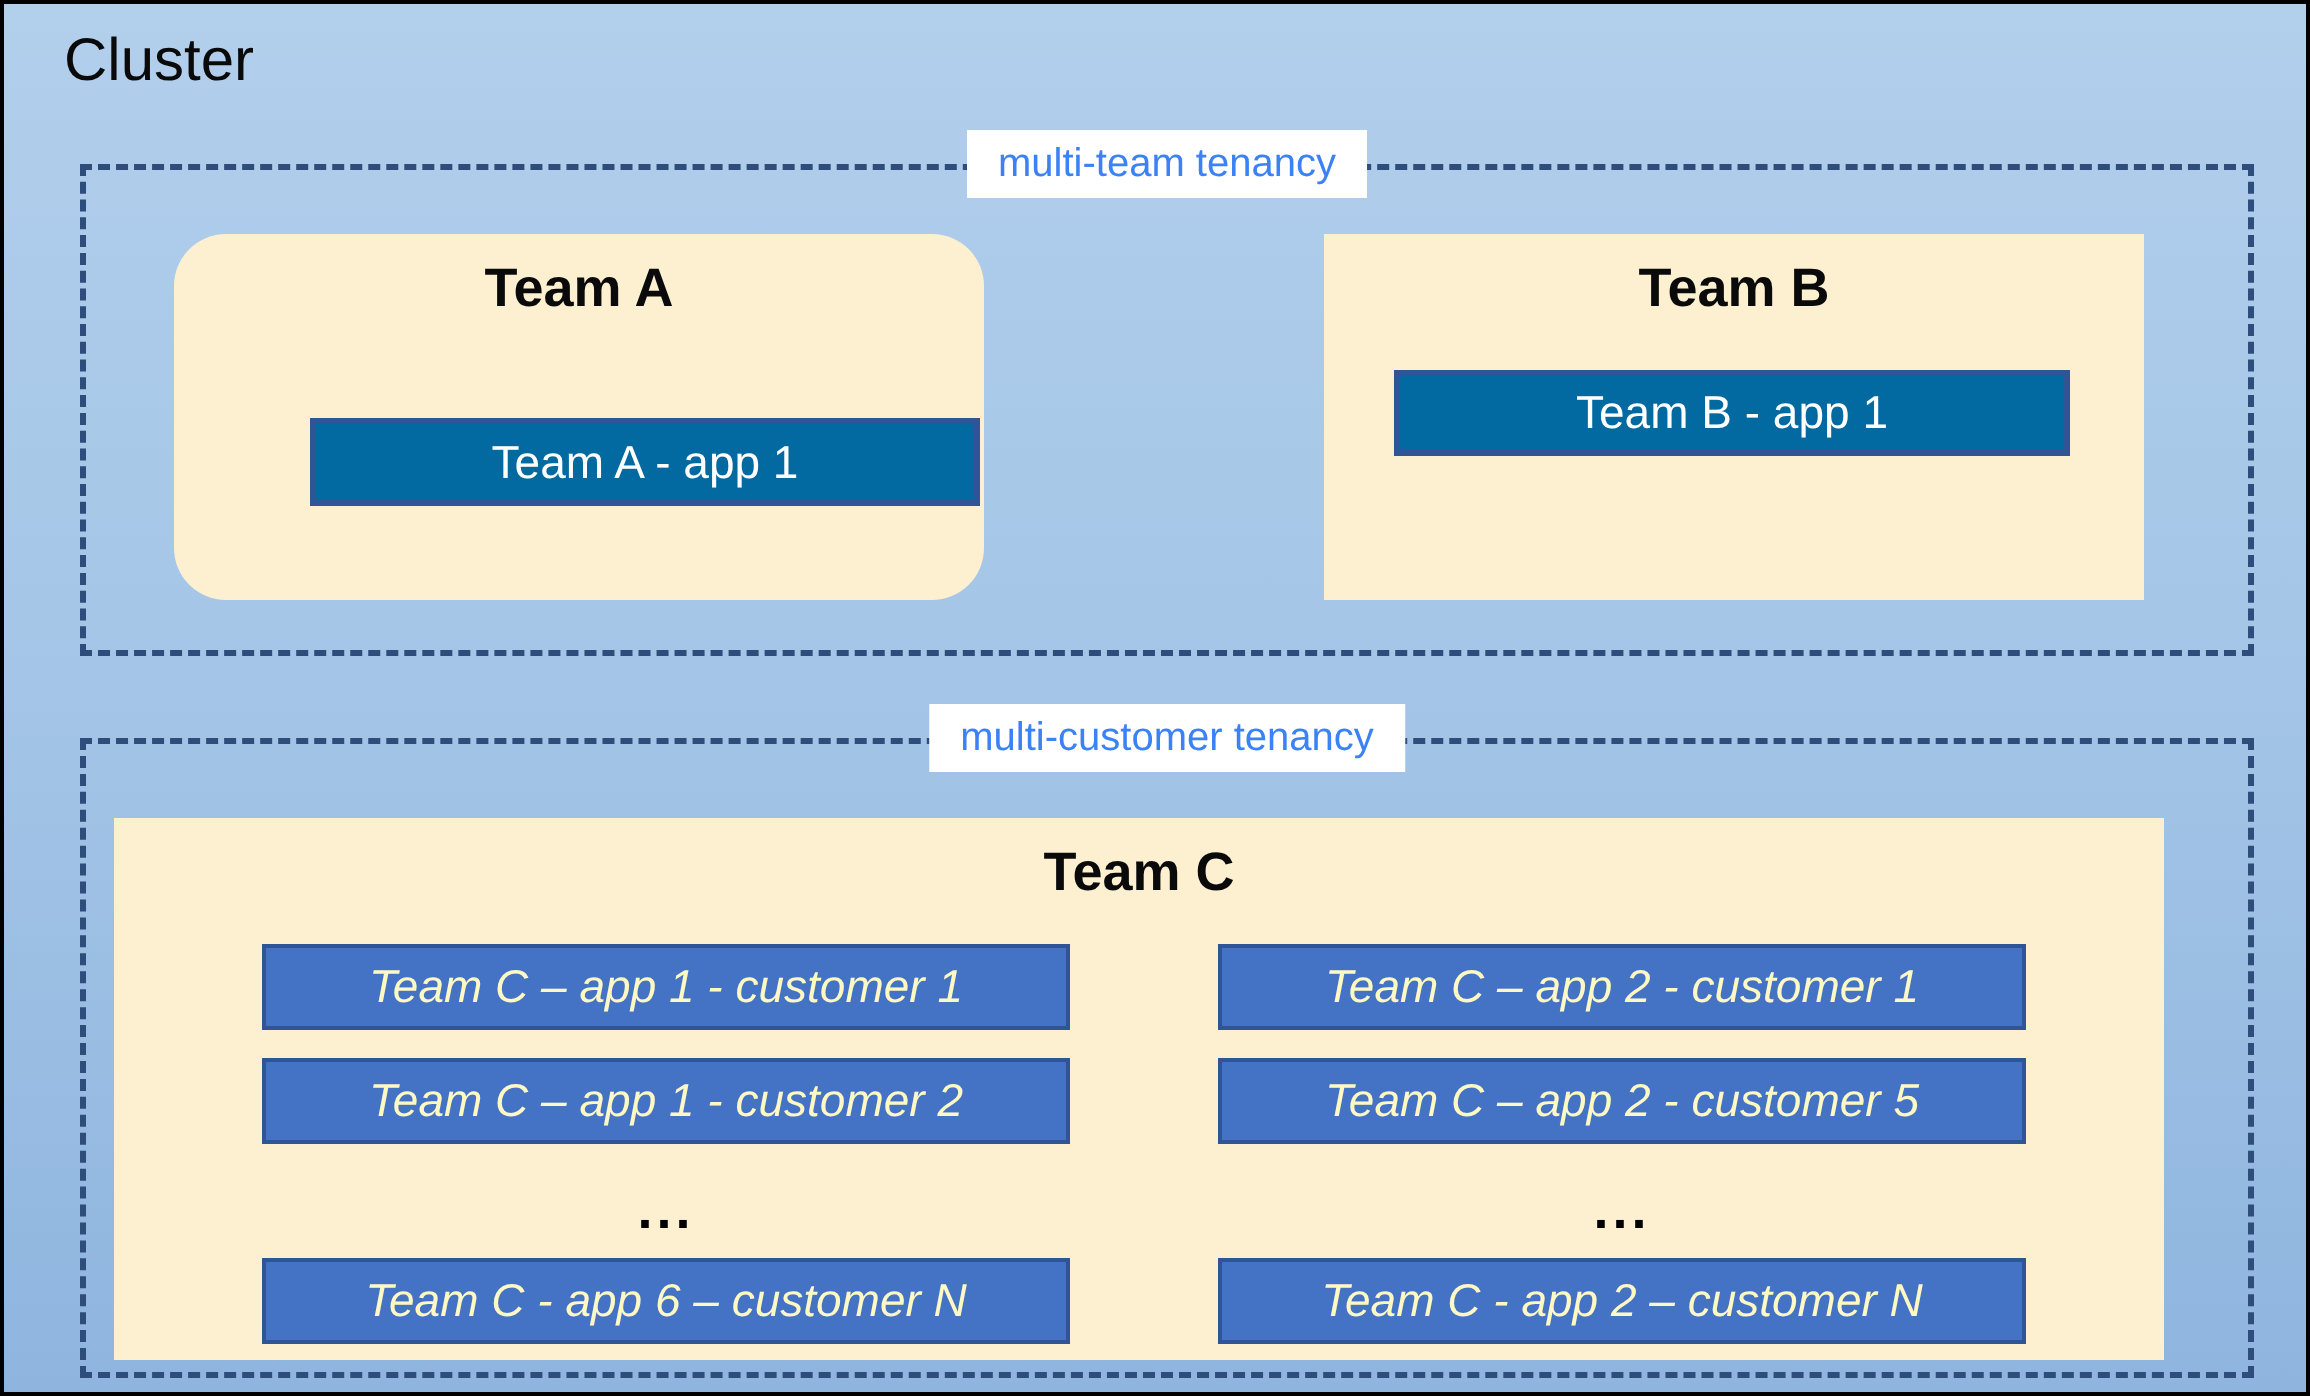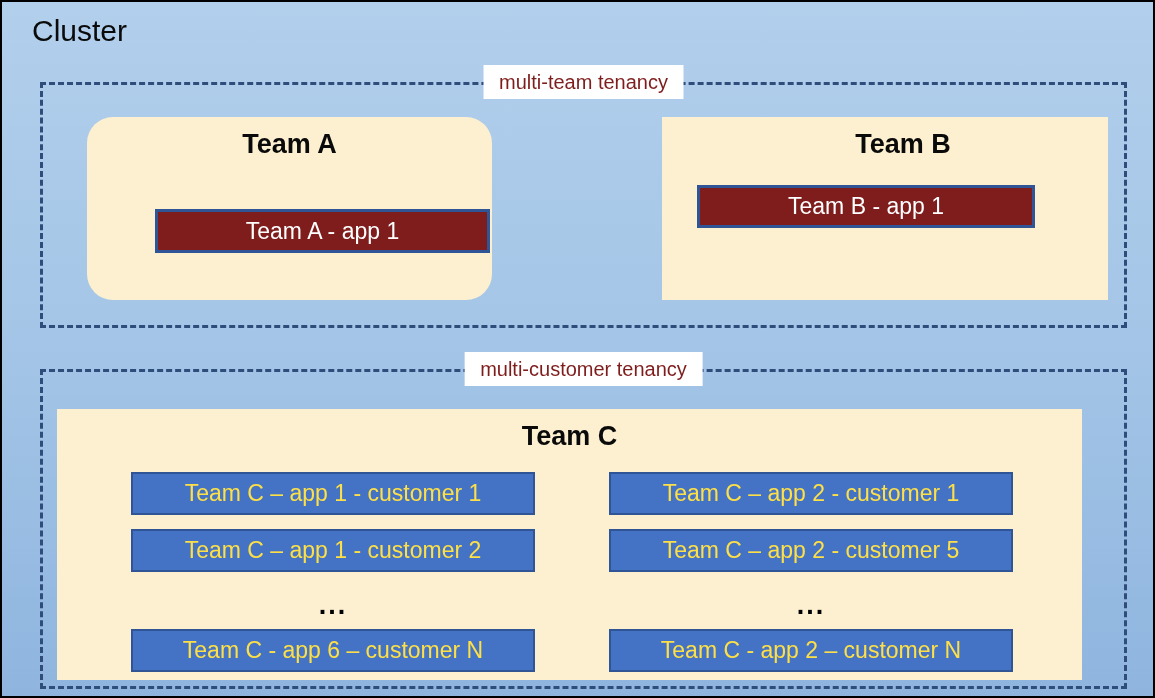--- a/index.html
+++ b/index.html
@@ -14,51 +14,52 @@
     font-size:30px; font-weight:normal; color:#0a0a0a;
   }
   .tenancy-box {
     position:absolute; box-sizing:border-box;
     border:3px dashed #2e4d7b;
   }
   #tenancy-1 { left:38px; top:80px;  width:1087px; height:246px; }
   #tenancy-2 { left:38px; top:367px; width:1087px; height:320px; }
   .tenancy-label {
     position:absolute; top:-20px; left:50%; transform:translateX(-50%);
-    background:#ffffff; padding:4px 16px; font-size:20px; color:#7f1d1d;
+    background:#ffffff; padding:4px 16px; font-size:20px; color:#3b82f6;
     white-space:nowrap; line-height:26px;
   }
   .team-box { position:absolute; background:#fdf0d0; }
   #team-a { left:44px;  top:32px; width:405px;  height:183px;border-radius:26px; }
-  #team-b { left:619px; top:32px; width:410px;  height:183px;padding-left:36px; }
+  #team-b { left:619px; top:32px; width:410px;  height:183px; }
   #team-c { left:14px;  top:37px; width:1025px; height:271px; }
   .team-title {
     text-align:center; font-size:27px; font-weight:bold; color:#0a0a0a;
     margin-top:12px;
   }
   .app-node {
     position:absolute; box-sizing:border-box;
-    background:#7f1d1d; border:3px solid #2f5597; color:#ffffff;
+    background:#0369a1; border:3px solid #2f5597; color:#ffffff;
     font-size:23px; display:flex; align-items:center; justify-content:center;
     white-space:nowrap;
   }
   #team-a-app1 { left:52px; top:92px;  width:335px; height:44px;margin-left:16px; }
   #team-b-app1 { left:35px; top:68px;  width:338px; height:43px; }
   #team-b-app2 { left:35px; top:125px; width:338px; height:43px; }
   .team-c-col {
     position:absolute; top:63px; width:404px;
     display:flex; flex-direction:column; gap:14px;
   }
   #team-c-col1 { left:74px; }
   #team-c-col2 { left:552px; }
   .app-row {
     height:43px; box-sizing:border-box;
-    background:#4472c4; border:2px solid #2f5597; color:#fde047;
+    background:#4472c4; border:2px solid #2f5597; color:#fef9c3;
     font-size:23px; display:flex; align-items:center; justify-content:center;
     white-space:nowrap;
+    font-style:italic;
   }
   .ellipsis-row {
     height:29px; display:flex; align-items:flex-end; justify-content:center;
     font-size:27px; font-weight:bold; color:#000; letter-spacing:2px;
     line-height:20px;
   }
 </style>
 </head>
 <body>
 

